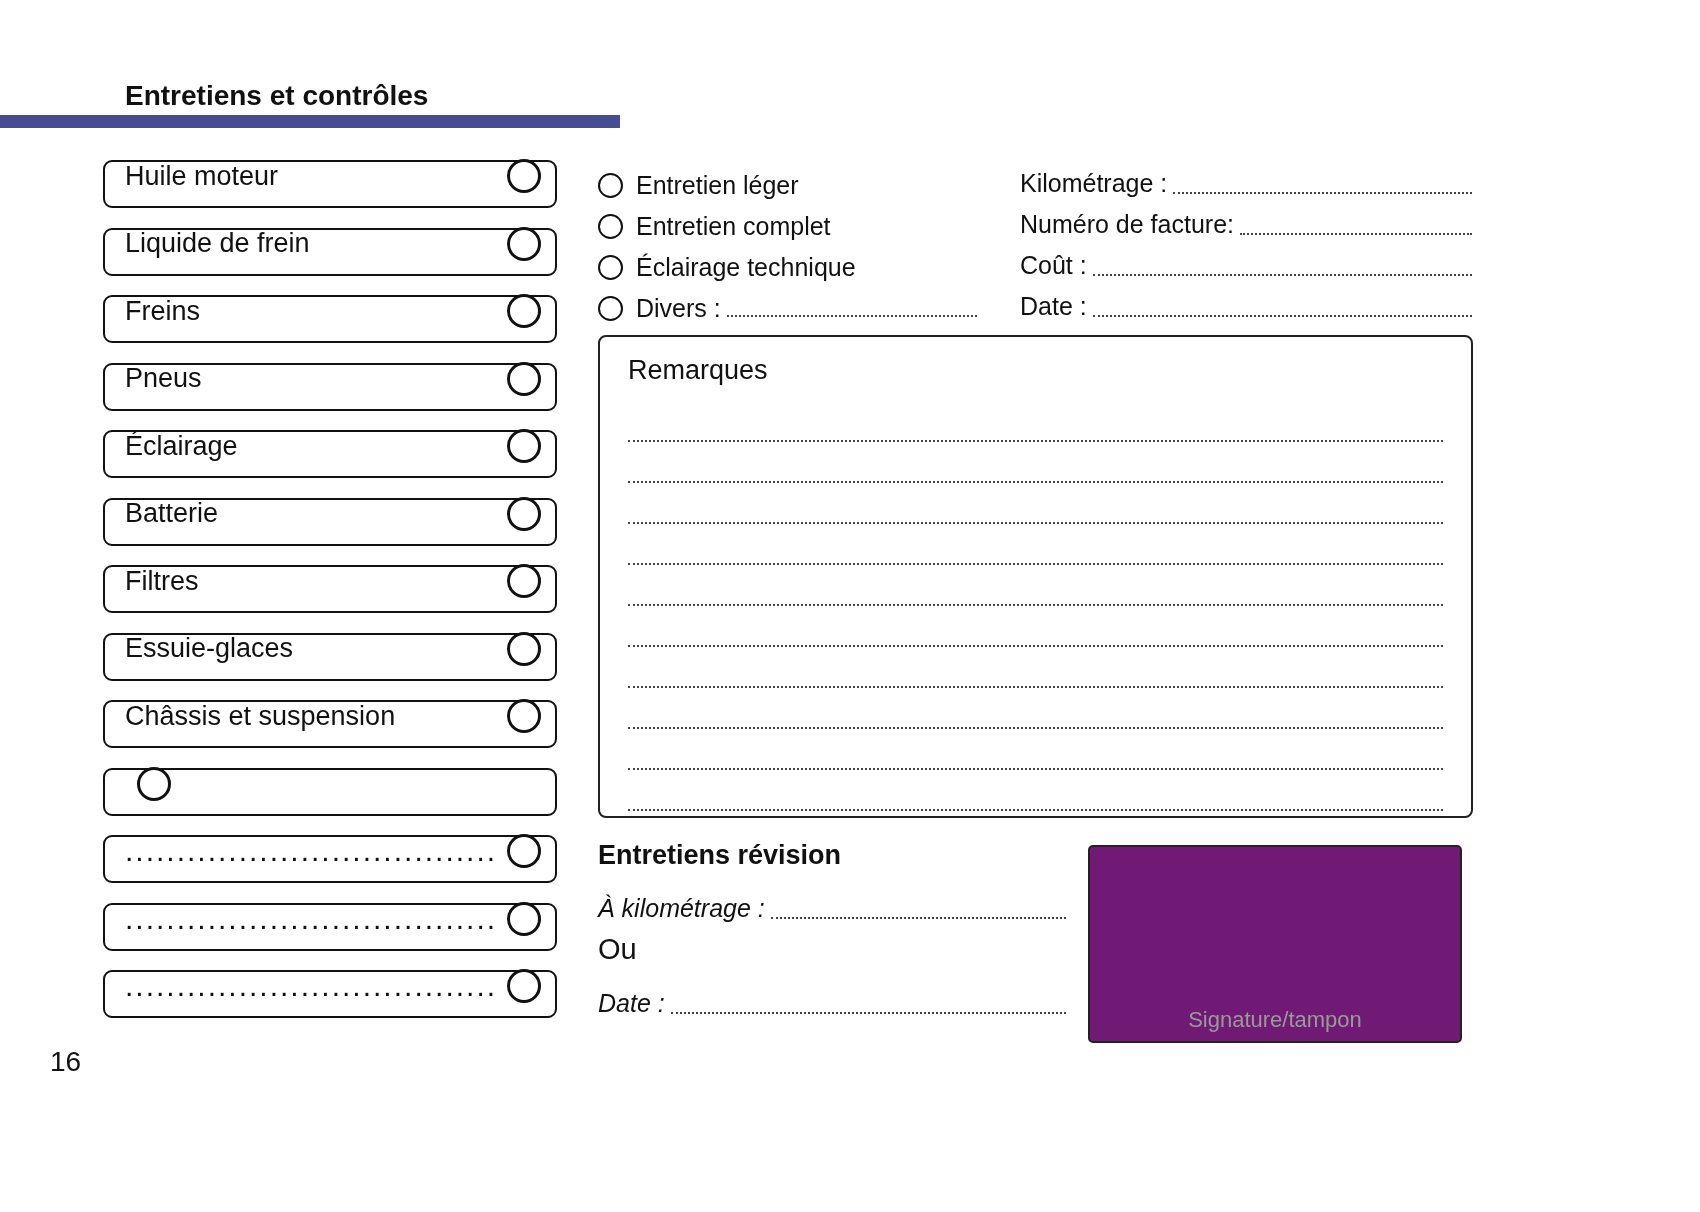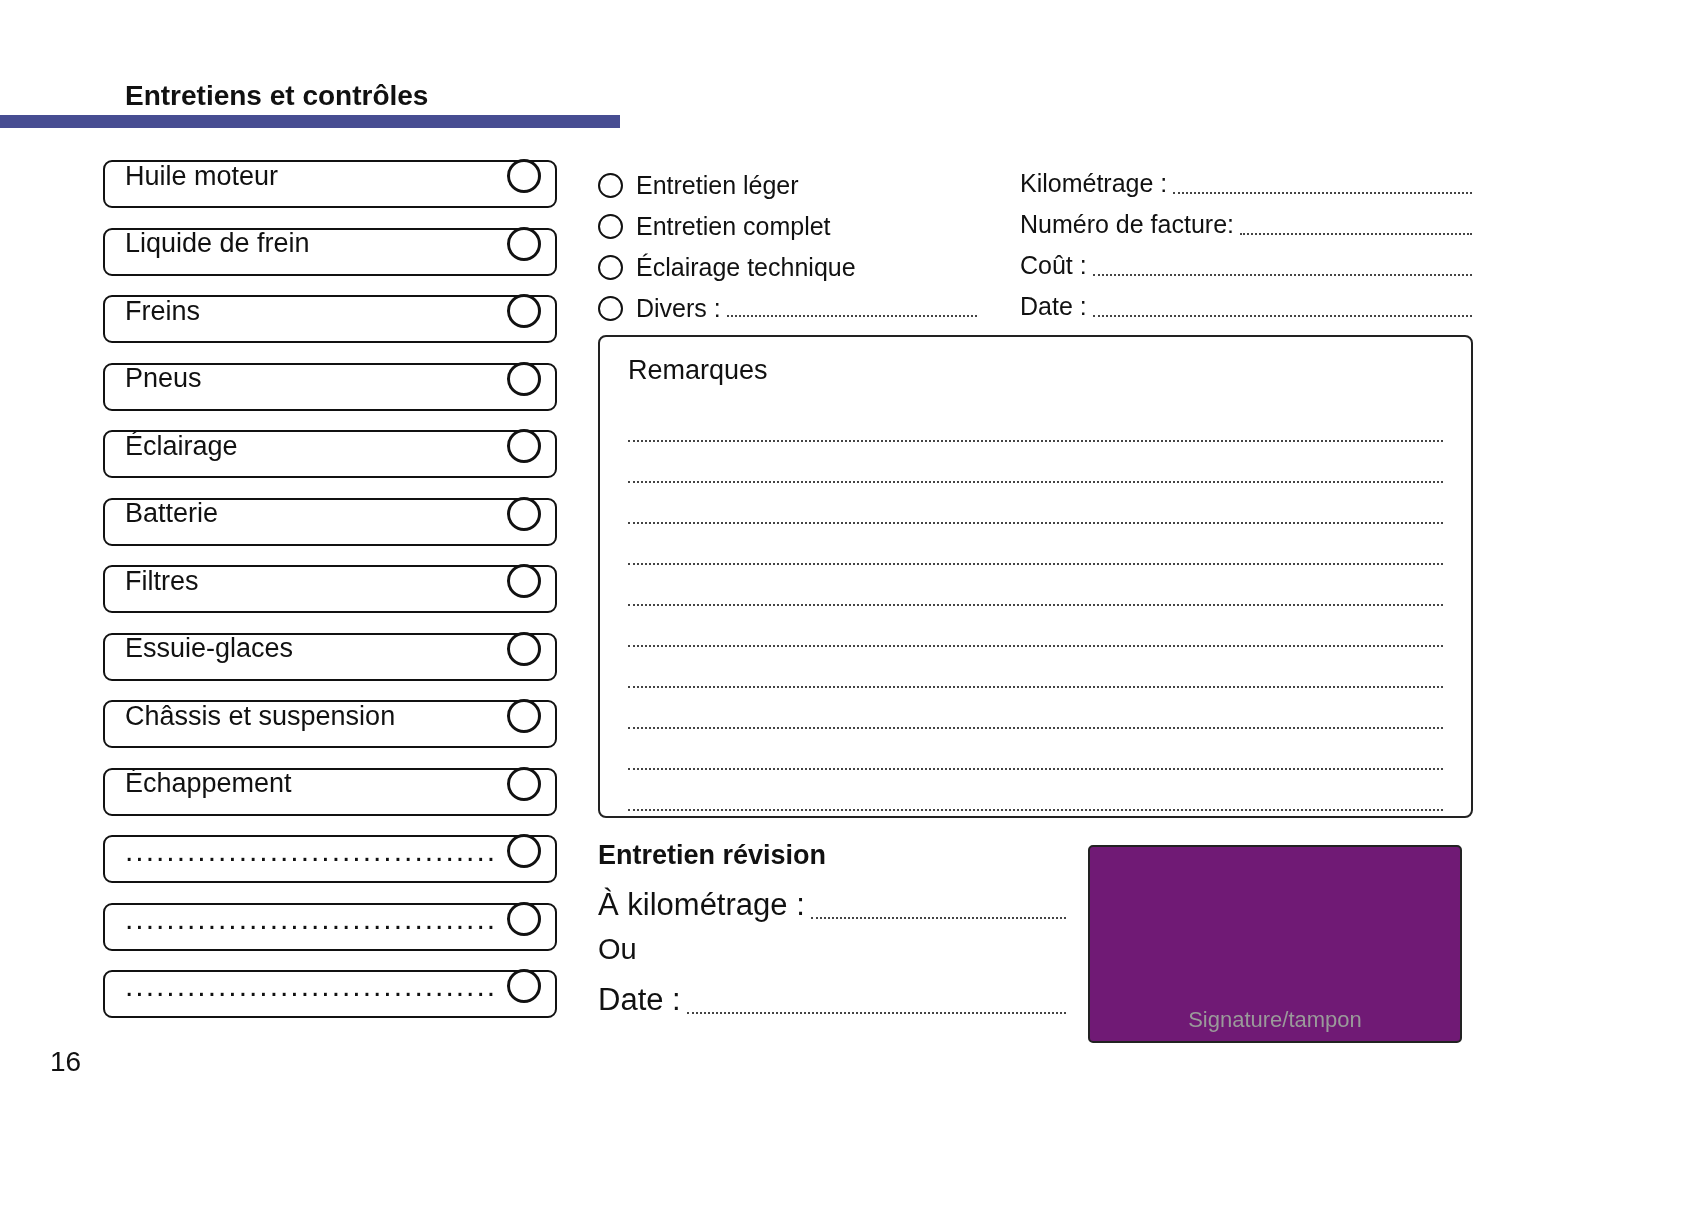--- a/index.html
+++ b/index.html
@@ -43,21 +43,21 @@
   
   .remarks-box { position: absolute; left: 598px; top: 335px; width: 875px; height: 483px; border: 2.5px solid #222; border-radius: 8px; background: #fff; }
   .remarks-title { position: absolute; left: 28px; top: 18px; font-size: 27px; }
   .remarks-lines { position: absolute; left: 28px; right: 28px; top: 64px; }
   .remark-line { height: 41px; border-bottom: 2px dotted #444; }
 
   
   .next-service { position: absolute; left: 598px; top: 840px; width: 468px; }
   .ns-title { font-size: 27px; font-weight: bold; }
   .ns-row { display: flex; align-items: flex-end; height: 34px; margin-top: 18px; }
-  .ns-label { font-size: 31px; white-space: nowrap; line-height: 1.15; }
+  .ns-label { font-size: 25px; white-space: nowrap; line-height: 1.15; font-style: italic; }
   .ns-row .dotline { flex: 1; margin: 0 0 4px 6px; }
   .ns-or { font-size: 29px; margin-top: 10px; }
 
   
   .signature-box { position: absolute; left: 1088px; top: 845px; width: 374px; height: 198px; border: 2.5px solid #222; border-radius: 5px; background: #701a75; }
   .signature-label { position: absolute; bottom: 8px; left: 0; width: 100%; text-align: center; color: #9a9a9a; font-size: 22px; }
 
   
   .page-number { position: absolute; left: 50px; top: 1046px; font-size: 28px; }
 </style>
@@ -100,21 +100,20 @@
     </div>
     <div class="check-row">
       <span class="check-label">Essuie-glaces</span>
       <span class="circle"></span>
     </div>
     <div class="check-row">
       <span class="check-label">Châssis et suspension</span>
       <span class="circle"></span>
     </div>
     <div class="check-row">
-      <span class="check-label">Échappement</span>
       <span class="circle"></span>
     </div>
     <div class="check-row">
       <span class="check-label dots">......................................</span>
       <span class="circle"></span>
     </div>
     <div class="check-row">
       <span class="check-label dots">......................................</span>
       <span class="circle"></span>
     </div>
@@ -173,21 +172,21 @@
       <div class="remark-line"></div>
       <div class="remark-line"></div>
       <div class="remark-line"></div>
       <div class="remark-line"></div>
       <div class="remark-line"></div>
       <div class="remark-line"></div>
     </div>
   </section>
 
   <section class="next-service">
-    <div class="ns-title">Entretien révision</div>
+    <div class="ns-title">Entretiens révision</div>
     <div class="ns-row">
       <span class="ns-label">À kilométrage :</span>
       <span class="dotline"></span>
     </div>
     <div class="ns-or">Ou</div>
     <div class="ns-row">
       <span class="ns-label">Date :</span>
       <span class="dotline"></span>
     </div>
   </section>

